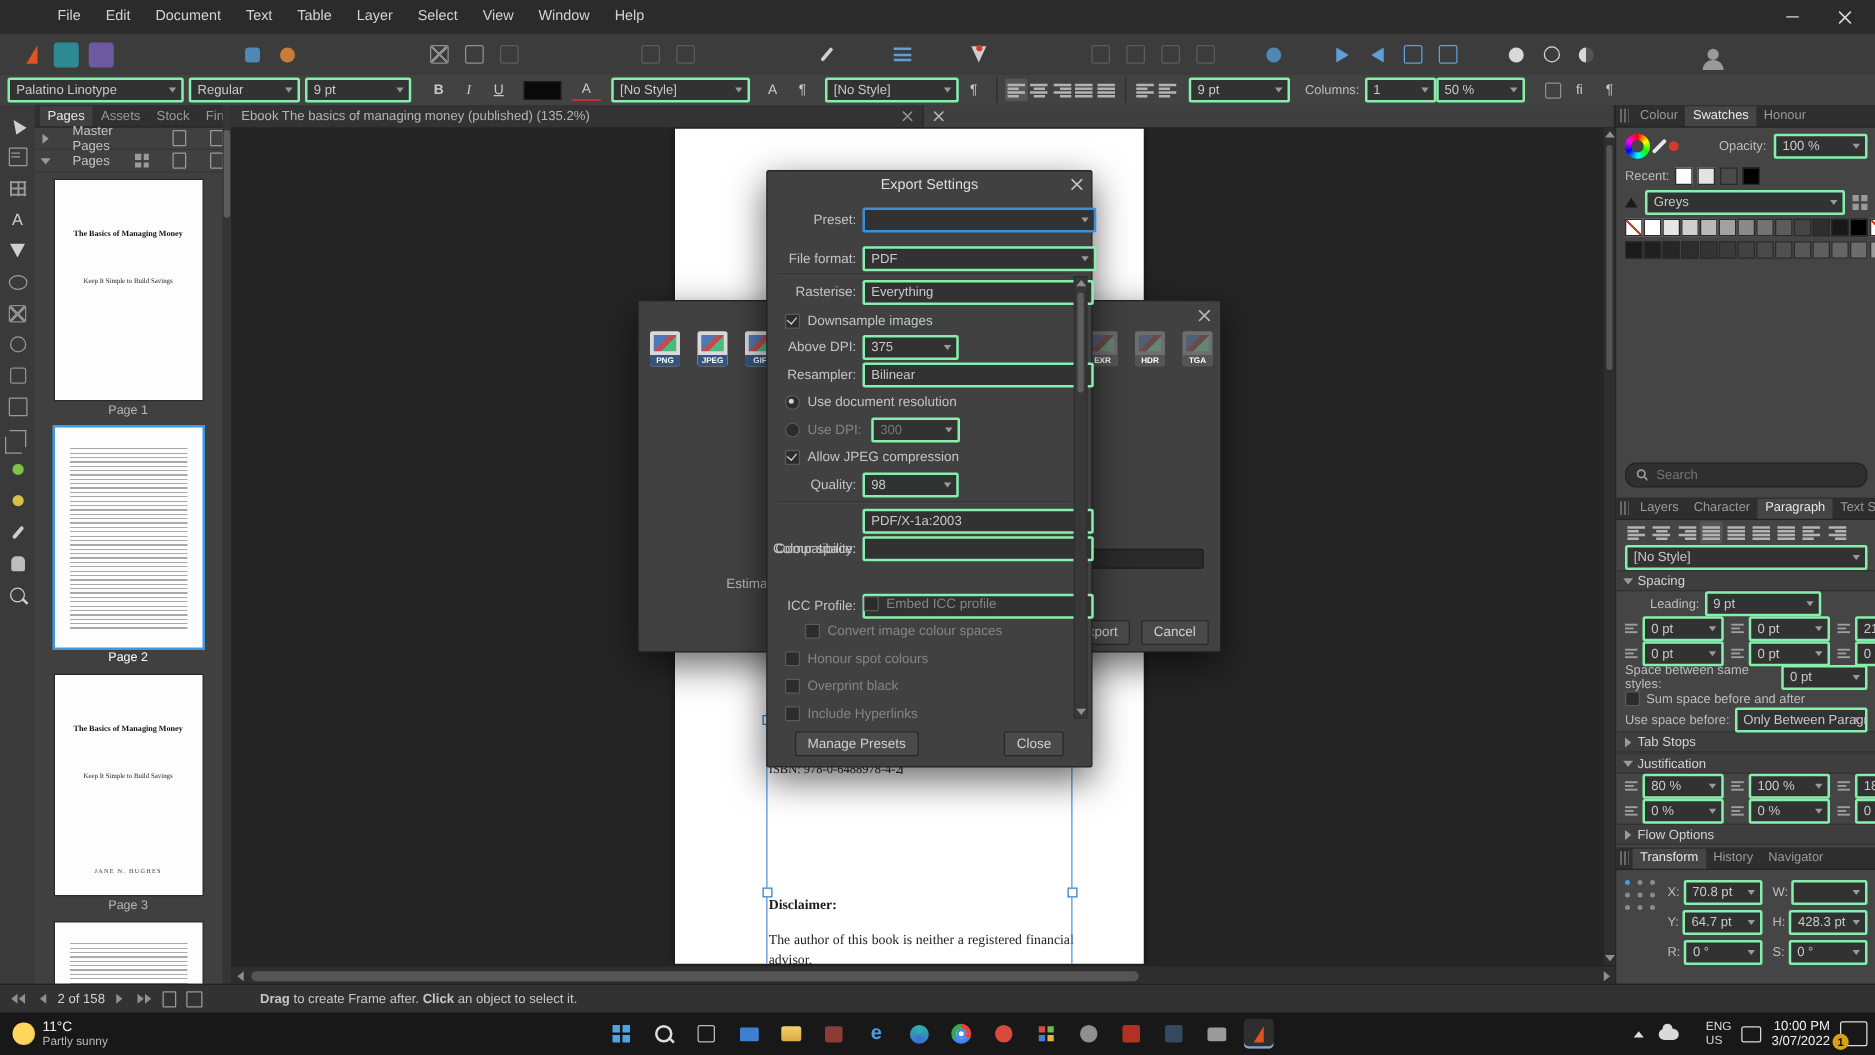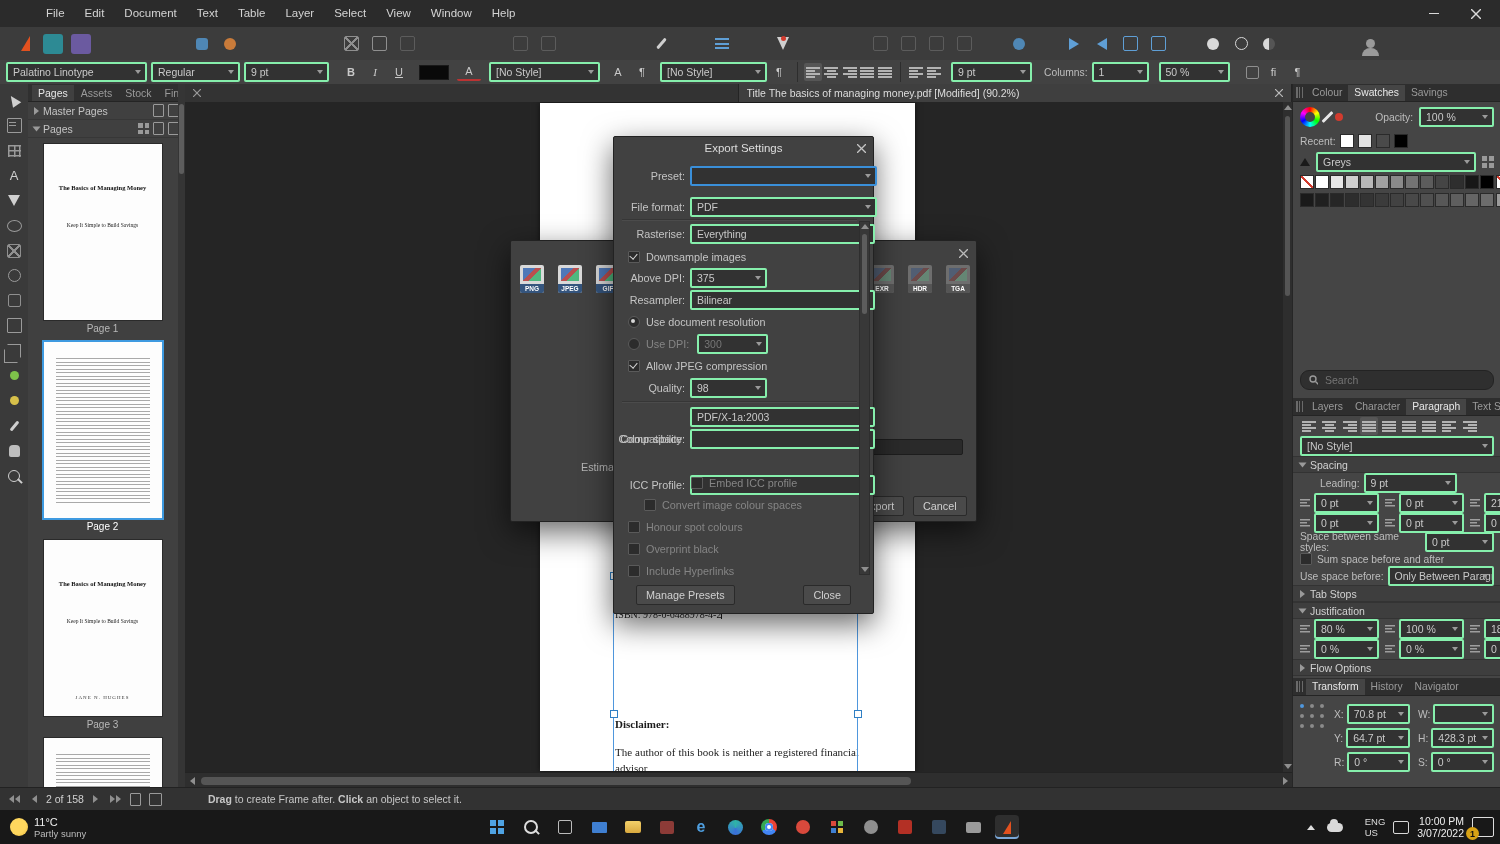--- a/index.html
+++ b/index.html
@@ -80,21 +80,21 @@
   .greenled{width:9px;height:9px;border-radius:50%;background:#7ec24a;}
   .yellowled{width:9px;height:9px;border-radius:50%;background:#d7c04a;}
   .cropic{width:12px;height:12px;border:1.5px solid #9a9a9a;border-left-color:transparent;border-bottom-color:transparent;position:relative;}
   .cropic::after{content:"";position:absolute;left:-4px;top:4px;width:12px;height:12px;border:1.5px solid #9a9a9a;border-right-color:transparent;border-top-color:transparent;}
 
   
   #pagespanel{position:absolute;left:28px;top:84px;width:157px;bottom:56px;background:#404040;border-right:1px solid #262626;}
   .ptabbar{height:17px;background:#303030;display:flex;align-items:center;padding-left:4px;gap:1px;border-bottom:1px solid #242424;}
   .ptab{padding:0 6px;font-size:10.5px;color:#9a9a9a;line-height:16px;}
   .ptab.on{color:#e6e6e6;background:#404040;}
-  .prow{height:17px;display:flex;align-items:center;padding:0 6px;gap:4px;font-size:10.5px;color:#c4c4c4;border-bottom:1px solid #373737;}
+  .prow{height:17px;display:flex;align-items:center;padding:0 6px;gap:19px;font-size:10.5px;color:#c4c4c4;border-bottom:1px solid #373737;}
   .disc{width:0;height:0;border-top:4px solid transparent;border-bottom:4px solid transparent;border-left:5px solid #9a9a9a;flex:none;}
   .disc.open{transform:rotate(90deg);}
   .pgico{width:9px;height:11px;border:1px solid #9a9a9a;border-radius:1px;flex:none;}
   .thumbwrap{position:absolute;left:0;right:8px;top:52px;bottom:0;overflow:hidden;display:flex;flex-direction:column;align-items:center;}
   .thumb{width:118px;height:176px;background:#fdfdfd;box-shadow:0 0 0 1px #2a2a2a;flex:none;position:relative;margin-top:8px;}
   .thumb.sel{box-shadow:0 0 0 2px #3e9ae0;}
   .thumb .tt{position:absolute;left:6px;right:6px;top:40px;text-align:center;font-family:"Liberation Serif",serif;font-weight:bold;font-size:6.5px;color:#111;line-height:1.25;}
   .thumb .ts{position:absolute;left:6px;right:6px;top:78px;text-align:center;font-family:"Liberation Serif",serif;font-size:5.5px;color:#222;}
   .thumb .ta{position:absolute;left:6px;right:6px;bottom:16px;text-align:center;font-family:"Liberation Serif",serif;font-size:5px;letter-spacing:1px;color:#333;}
   .thumb .lines{position:absolute;left:12px;right:12px;top:14px;bottom:14px;
@@ -356,21 +356,21 @@
     <div class="sep-v"></div>
     <div class="icbox">
         <div class="alic"></div>
       </div>
     <div class="icbox">
         <div class="alic"></div>
       </div>
     <div class="combo" style="width:58px;margin-left:8px;">9 pt</div>
     <span class="rlbl" style="margin-left:12px;">Columns:</span>
     <div class="combo" style="width:34px;margin-left:4px;">1</div>
-    <div class="combo" style="width:48px;margin-left:10px;">50 %</div>
+    <div class="combo" style="width:48px;">50 %</div>
     <div class="icbox" style="margin-left:14px;">
         <div class="sq" style="width:11px;height:11px;"></div>
       </div>
     <div class="tbtn">fi</div>
     <div class="tbtn">¶</div>
   </div>
 
   <div id="toolstrip">
     <div class="lt">
         <div class="cursor-tri"></div>
@@ -460,27 +460,27 @@
         <div class="lines"></div>
       </div>
     </div>
     <div class="vscroll" style="right:0;">
         <div class="vthumb" style="top:20px;height:70px;"></div>
       </div>
   </div>
 
   <div id="doctabs">
     <div class="dtab">
+      <span class="lbl">Ebook The basics of managing money (published) (135.2%)</span>
       <svg width="8" height="8">
           <line x1="0" y1="0" x2="8" y2="8" stroke="#9a9a9a" stroke-width="1.2"></line>
           <line x1="8" y1="0" x2="0" y2="8" stroke="#9a9a9a" stroke-width="1.2"></line>
         </svg>
     </div>
     <div class="dtab on">
-      <span class="lbl">Title The basics of managing money.pdf [Modified] (90.2%)</span>
       <svg width="8" height="8">
           <line x1="0" y1="0" x2="8" y2="8" stroke="#bbb" stroke-width="1.2"></line>
           <line x1="8" y1="0" x2="0" y2="8" stroke="#bbb" stroke-width="1.2"></line>
         </svg>
     </div>
   </div>
 
   <div id="canvas">
 
     <div id="page">
@@ -666,21 +666,21 @@
         <div class="tri-r"></div>
       </div>
   </div>
 
   <div id="rightpanel">
 
     <div class="rtabbar">
       <div class="grip"></div>
       <span class="rtab">Colour</span>
       <span class="rtab on">Swatches</span>
-      <span class="rtab">Savings</span>
+      <span class="rtab">Honour</span>
     </div>
 
     <div style="height:296px;position:relative;">
       <div class="rrow" style="height:30px;gap:6px;">
         <div class="wheel"></div>
         <div class="pencil"></div>
         <div class="reddot"></div>
         <div style="flex:1;"></div>
         <span class="rlbl">Opacity:</span>
         <div class="combo" style="width:52px;">100 %</div>

